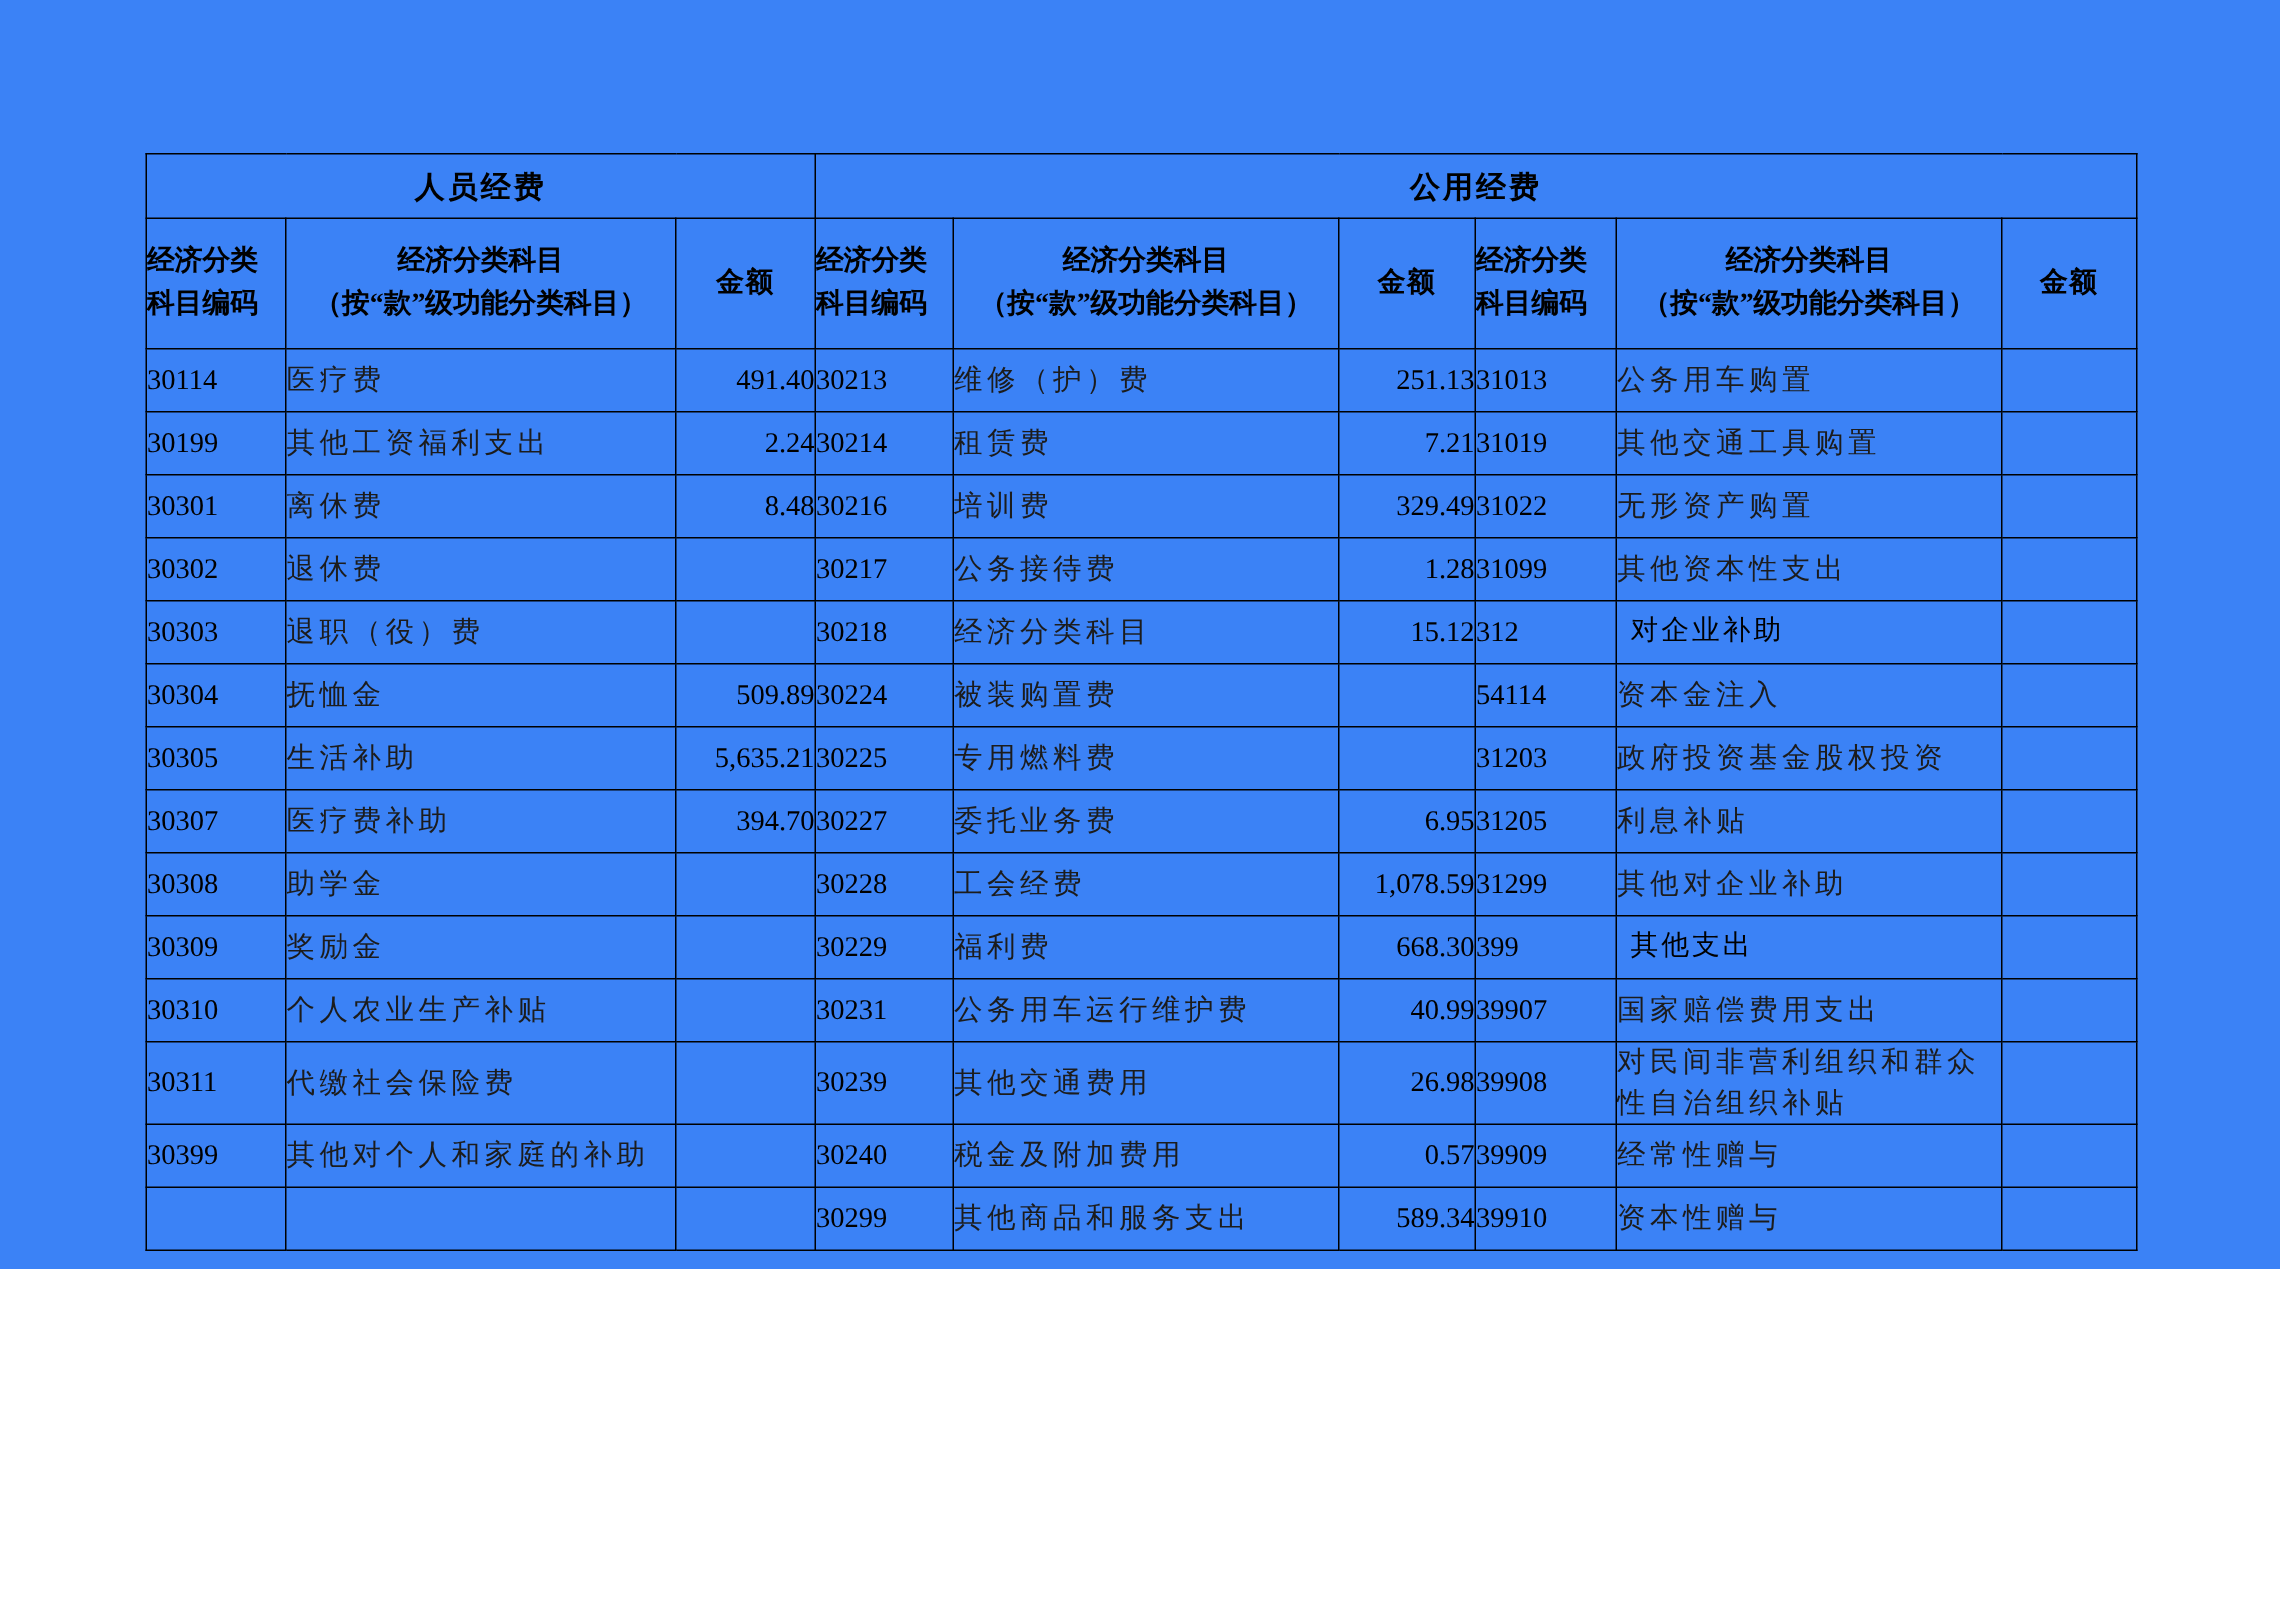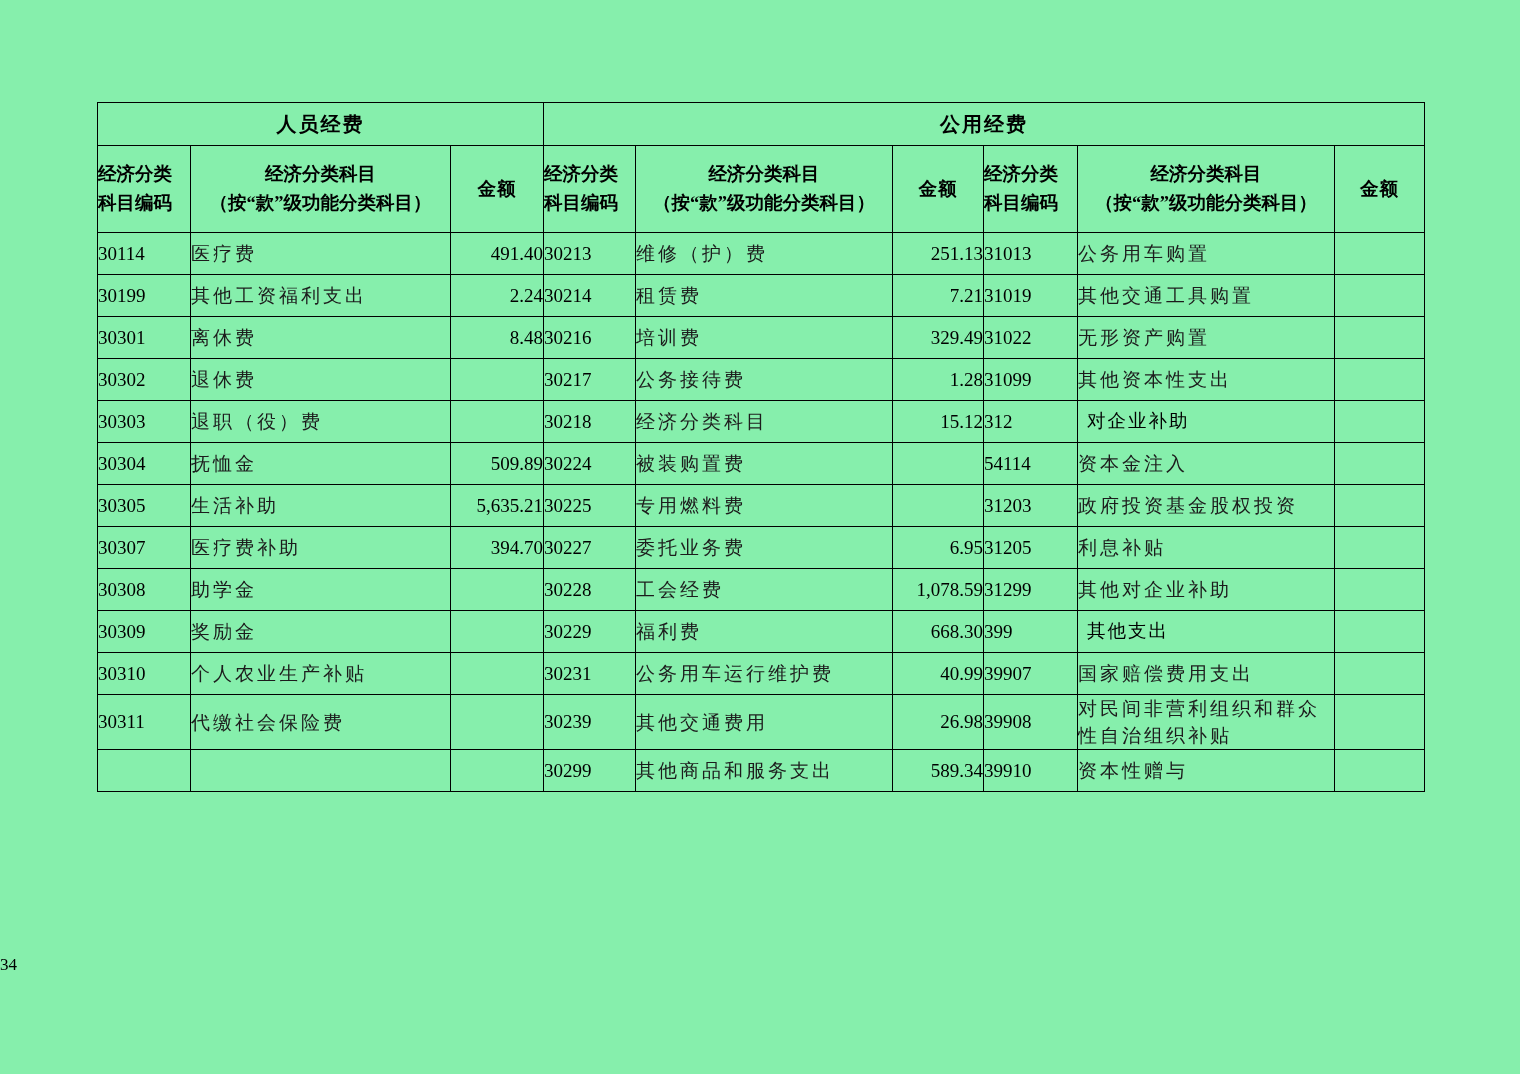--- a/index.html
+++ b/index.html
@@ -7,22 +7,22 @@
   body {
     width: 1520px;
     height: 1074px;
     background: #ffffff;
     color: #000000;
     font-family: "Liberation Serif", "DejaVu Serif", serif;
   }
   .page {
     position: relative;
     width: 1520px;
-    height: 1074px;
-    background: #86efac;
+    height: 846px;
+    background: #3b82f6;
     overflow: hidden;
   }
   table.budget {
     position: absolute;
     left: 97px;
     top: 102px;
     width: 1327px;
     border-collapse: collapse;
     table-layout: fixed;
   }
@@ -259,20 +259,31 @@
           <td class="subject">代缴社会保险费</td>
           <td class="amount"></td>
           <td class="code">30239</td>
           <td class="subject">其他交通费用</td>
           <td class="amount">26.98</td>
           <td class="code">39908</td>
           <td class="subject">对民间非营利组织和群众性自治组织补贴</td>
           <td class="amount"></td>
         </tr>
         <tr>
+          <td class="code">30399</td>
+          <td class="subject">其他对个人和家庭的补助</td>
+          <td class="amount"></td>
+          <td class="code">30240</td>
+          <td class="subject">税金及附加费用</td>
+          <td class="amount">0.57</td>
+          <td class="code">39909</td>
+          <td class="subject">经常性赠与</td>
+          <td class="amount"></td>
+        </tr>
+        <tr>
           <td class="code"></td>
           <td class="subject"></td>
           <td class="amount"></td>
           <td class="code">30299</td>
           <td class="subject">其他商品和服务支出</td>
           <td class="amount">589.34</td>
           <td class="code">39910</td>
           <td class="subject">资本性赠与</td>
           <td class="amount"></td>
         </tr>

